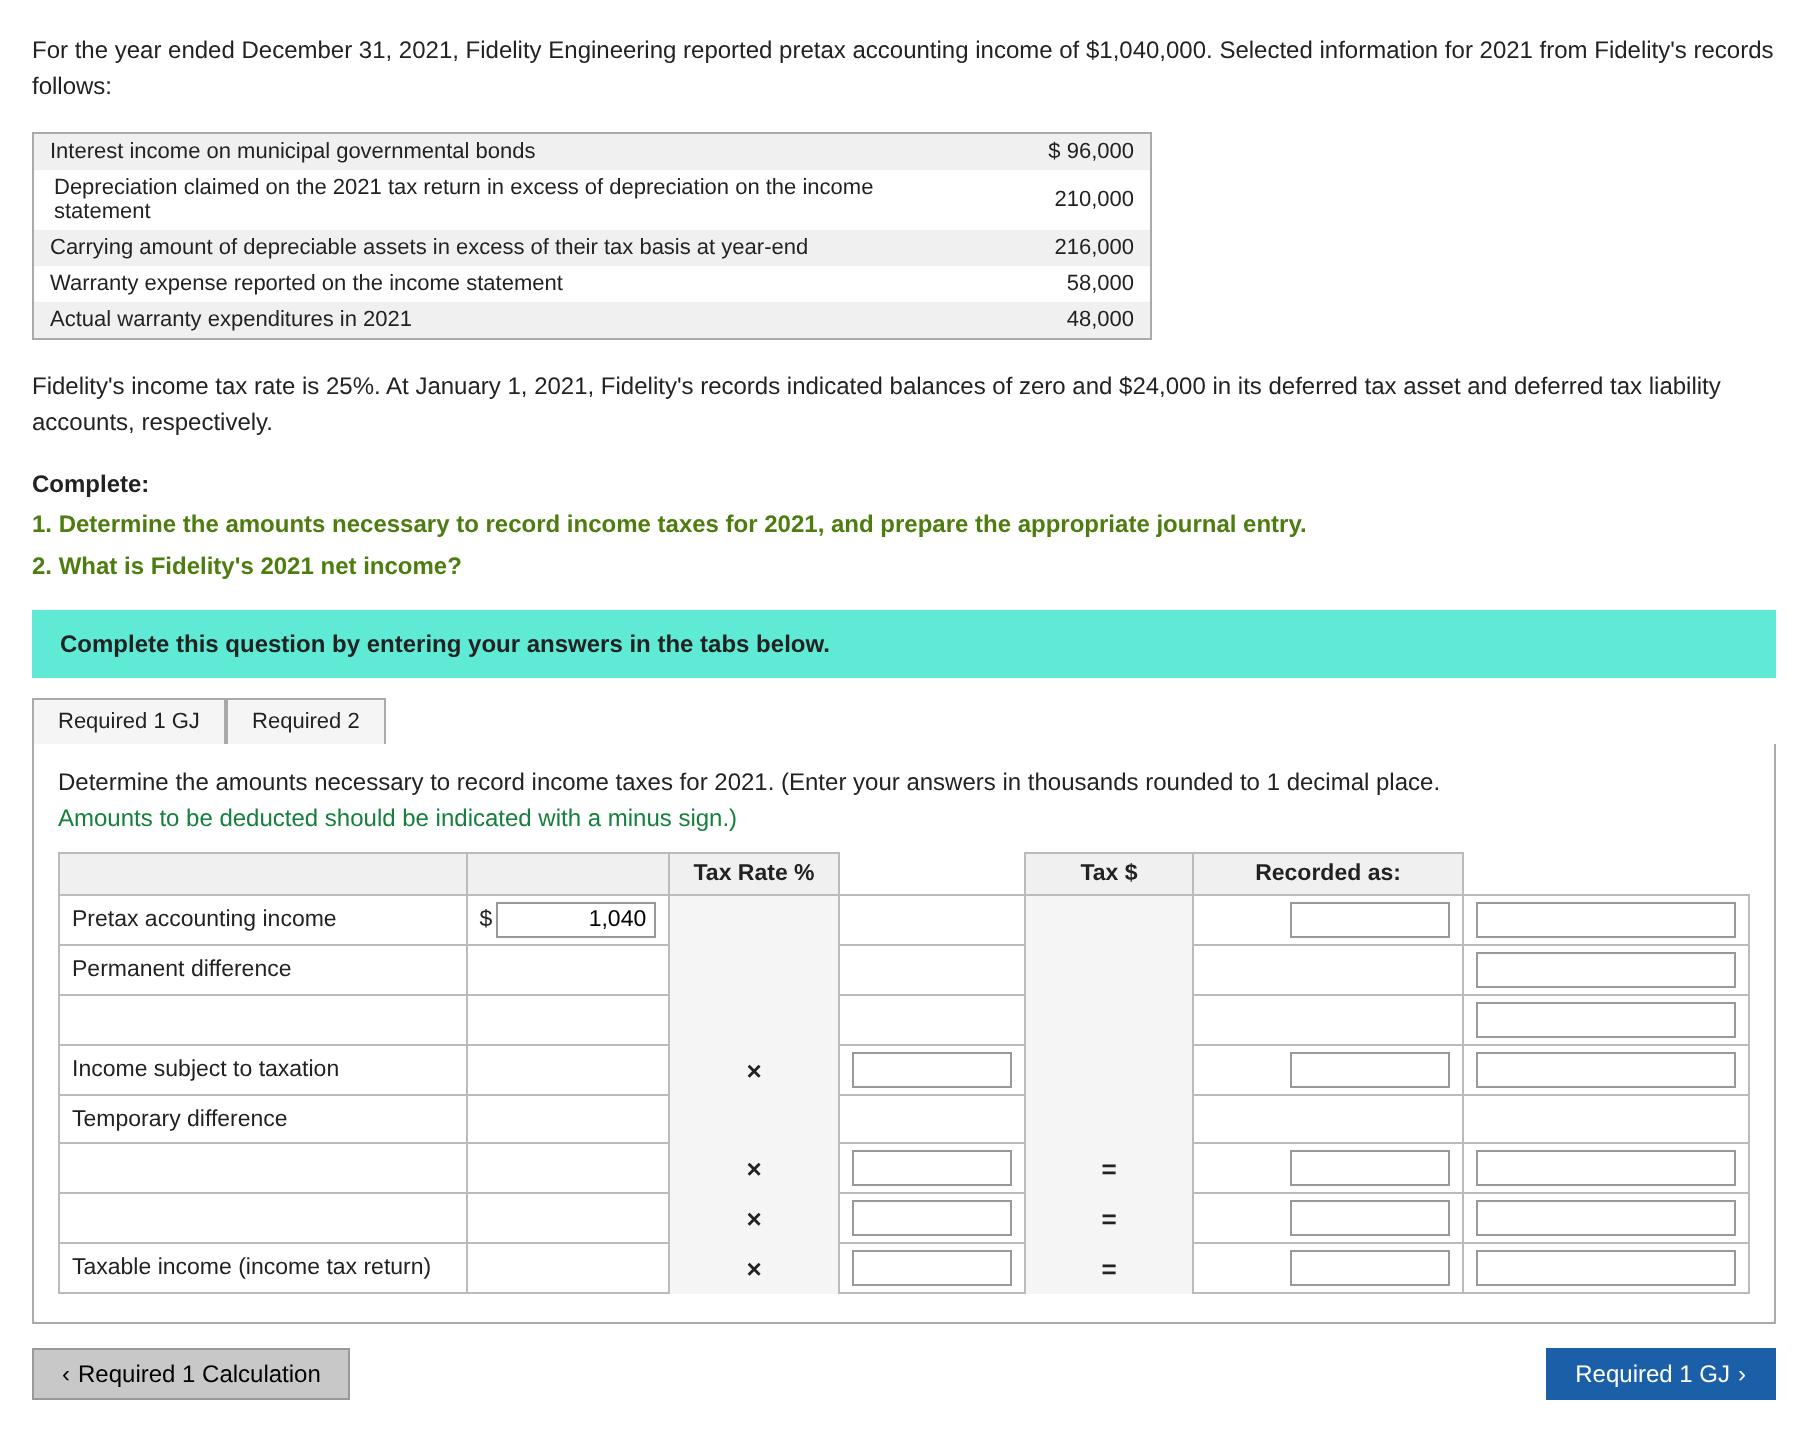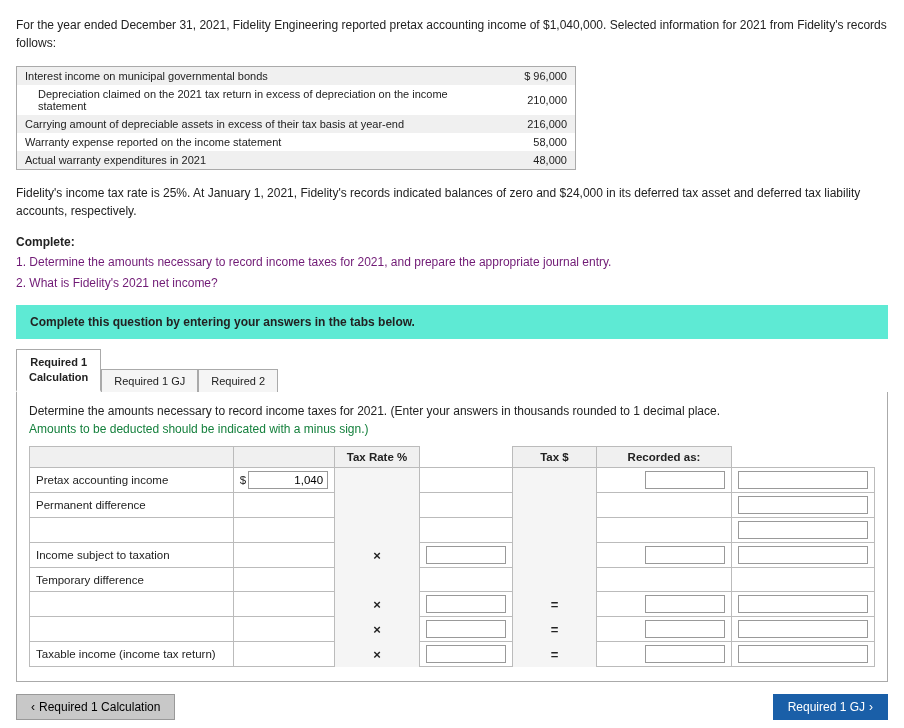--- a/index.html
+++ b/index.html
@@ -45,21 +45,22 @@
     }
     .required-section {
       font-size: 12px;
       line-height: 1.7;
       margin-bottom: 12px;
     }
     .required-section strong {
       font-weight: bold;
     }
     .required-section .blue {
-      color: #701a75;
+      color: #4d7c0f;
+      font-weight: bold;
     }
     .complete-box {
       background: #5eead4;
       padding: 10px 14px;
       margin-bottom: 10px;
       font-size: 12px;
       font-weight: bold;
     }
     .tabs-row {
       display: flex;
@@ -191,21 +192,21 @@
 
 <p class="intro-text">For the year ended December 31, 2021, Fidelity Engineering reported pretax accounting income of $1,040,000. Selected information for 2021 from Fidelity's records follows:</p>
 
 <table class="info-table">
   <tbody id="info-table-body">
       <tr>
         <td style="font-size:11px; padding:3px 8px;">Interest income on municipal governmental bonds</td>
         <td class="amount" style="font-size:11px; text-align:right; padding:3px 8px; white-space:nowrap;">$ 96,000</td>
       </tr>
       <tr>
-        <td style="font-size:11px; padding:3px 21px;">Depreciation claimed on the 2021 tax return in excess of depreciation on the income statement</td>
+        <td style="font-size:11px; padding:3px 10px;">Depreciation claimed on the 2021 tax return in excess of depreciation on the income statement</td>
         <td class="amount" style="font-size:11px; text-align:right; padding:3px 8px; white-space:nowrap;">210,000</td>
       </tr>
       <tr>
         <td style="font-size:11px; padding:3px 8px;">Carrying amount of depreciable assets in excess of their tax basis at year-end</td>
         <td class="amount" style="font-size:11px; text-align:right; padding:3px 8px; white-space:nowrap;">216,000</td>
       </tr>
       <tr>
         <td style="font-size:11px; padding:3px 8px;">Warranty expense reported on the income statement</td>
         <td class="amount" style="font-size:11px; text-align:right; padding:3px 8px; white-space:nowrap;">58,000</td>
       </tr>
@@ -222,23 +223,20 @@
   <strong>Complete:</strong><br>
   <span class="blue">1. Determine the amounts necessary to record income taxes for 2021, and prepare the appropriate journal entry.</span><br>
   <span class="blue">2. What is Fidelity's 2021 net income?</span>
 </div>
 
 <div class="complete-box">
   <span>Complete this question by entering your answers in the tabs below.</span>
 </div>
 
 <div class="tabs-row">
-  <div class="tab active" style="line-height:1.3;">
-    <span style="font-size:11px;">Required 1<br>Calculation</span>
-  </div>
   <div class="tab">
     <span style="font-size:11px;">Required 1 GJ</span>
   </div>
   <div class="tab">
     <span style="font-size:11px;">Required 2</span>
   </div>
 </div>
 
 <div class="tab-content">
   <div class="determine-text">

